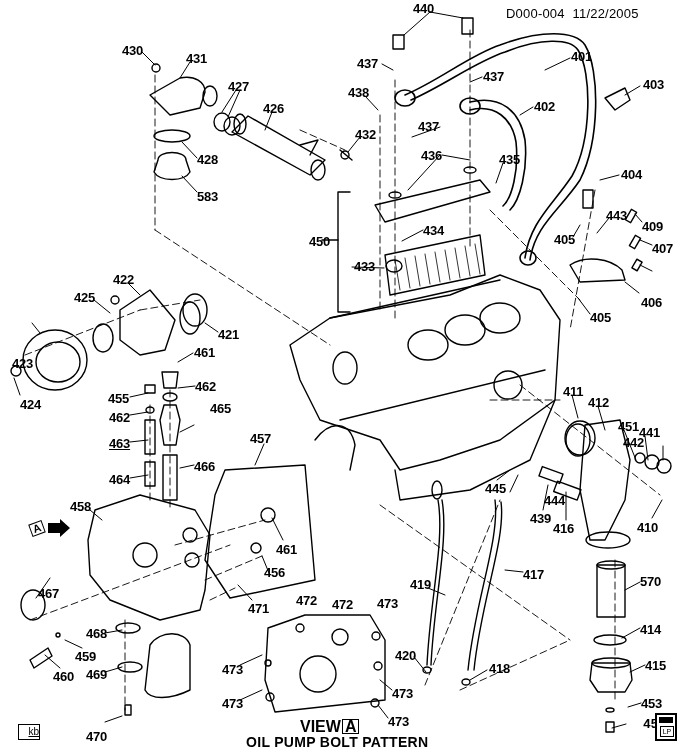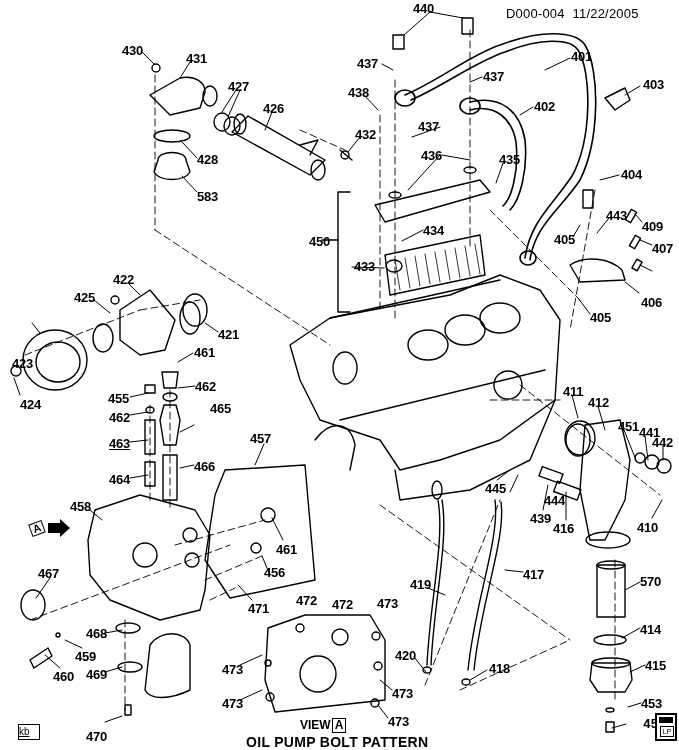--- a/index.html
+++ b/index.html
@@ -1,23 +1,23 @@
 <!DOCTYPE html>
 <html><head>
 <meta charset="utf-8">
 <style>
   html,body{margin:0;padding:0;background:#fff;}
   body{width:679px;height:750px;position:relative;overflow:hidden;font-family:"Liberation Sans",sans-serif;color:#000;}
   #art{position:absolute;left:0;top:0;width:679px;height:750px;}
   .lbl{position:absolute;font-size:13px;font-weight:bold;line-height:13px;white-space:nowrap;letter-spacing:-0.2px;}
   .hdr{position:absolute;top:6px;left:506px;font-size:13px;font-weight:normal;letter-spacing:0.2px;}
-  .view{position:absolute;left:300px;top:718px;font-size:12px;font-weight:bold;}
+  .view{position:absolute;left:300px;top:718px;font-size:16px;font-weight:bold;}
   .viewbox{display:inline-block;border:1.5px solid #000;padding:0 2px;line-height:13px;margin-left:1px;}
   .caption{position:absolute;left:246px;top:734px;font-size:14px;font-weight:bold;letter-spacing:0.3px;}
-  .kb{position:absolute;left:18px;top:724px;width:20px;height:14px;border:1.5px solid #000;font-size:10px;line-height:14px;text-align:left;text-decoration:underline;}
+  .kb{position:absolute;left:18px;top:724px;width:20px;height:14px;border:1.5px solid #000;font-size:10px;line-height:14px;text-align:right;text-decoration:underline;}
   .book{position:absolute;left:655px;top:713px;width:18px;height:24px;border:2px solid #000;background:#fff;}
   .book .top{position:absolute;left:2px;top:2px;width:14px;height:6px;background:#000;}
   .book .pg{position:absolute;left:3px;top:11px;width:12px;height:9px;border:1px solid #000;font-size:7px;line-height:9px;text-align:center;}
   .arrowA{position:absolute;left:30px;top:518px;}
   .arrowA .box{display:inline-block;border:1.5px solid #000;font-size:11px;font-weight:bold;line-height:11px;padding:0 2px;transform:rotate(-20deg);background:#fff;}
 </style>
 </head>
 <body>
 
 <svg id="art" viewBox="0 0 679 750" xmlns="http://www.w3.org/2000/svg" fill="none" stroke="#000" stroke-width="1.4" stroke-linejoin="round" stroke-linecap="round">
@@ -329,33 +329,33 @@
     <div class="lbl" style="left: 194px; top: 346px;">461</div>
     <div class="lbl" style="left: 20px; top: 398px;">424</div>
     <div class="lbl" style="left: 108px; top: 392px;">455</div>
     <div class="lbl" style="left: 195px; top: 380px;">462</div>
     <div class="lbl" style="left: 563px; top: 385px;">411</div>
     <div class="lbl" style="left: 588px; top: 396px;">412</div>
     <div class="lbl" style="left: 109px; top: 411px;">462</div>
     <div class="lbl" style="left: 618px; top: 420px;">451</div>
     <div class="lbl" style="left: 639px; top: 426px;">441</div>
     <div class="lbl" style="left: 194px; top: 402px; margin-left: 16px;">465</div>
-    <div class="lbl" style="left: 652px; top: 436px; text-align: center;">442</div>
+    <div class="lbl" style="left: 623px; top: 436px; text-align: center;">442</div>
     <div class="lbl" style="left: 250px; top: 432px;">457</div>
     <div class="lbl" style="left: 109px; top: 437px; text-decoration: underline;">463</div>
     <div class="lbl" style="left: 194px; top: 460px;">466</div>
     <div class="lbl" style="left: 109px; top: 473px;">464</div>
     <div class="lbl" style="left: 485px; top: 482px;">445</div>
     <div class="lbl" style="left: 504px; top: 494px; margin-left: 40px;">444</div>
     <div class="lbl" style="left: 70px; top: 500px;">458</div>
     <div class="lbl" style="left: 530px; top: 512px;">439</div>
     <div class="lbl" style="left: 637px; top: 521px;">410</div>
     <div class="lbl" style="left: 553px; top: 522px;">416</div>
     <div class="lbl" style="left: 276px; top: 543px;">461</div>
-    <div class="lbl" style="left: 38px; top: 567px;">467</div>
+    <div class="lbl" style="left: 38px; top: 587px;">467</div>
     <div class="lbl" style="left: 264px; top: 566px;">456</div>
     <div class="lbl" style="left: 523px; top: 568px;">417</div>
     <div class="lbl" style="left: 640px; top: 575px;">570</div>
     <div class="lbl" style="left: 410px; top: 578px;">419</div>
     <div class="lbl" style="left: 248px; top: 602px;">471</div>
     <div class="lbl" style="left: 296px; top: 594px;">472</div>
     <div class="lbl" style="left: 332px; top: 598px;">472</div>
     <div class="lbl" style="left: 377px; top: 597px;">473</div>
     <div class="lbl" style="left: 640px; top: 623px;">414</div>
     <div class="lbl" style="left: 86px; top: 627px;">468</div>

